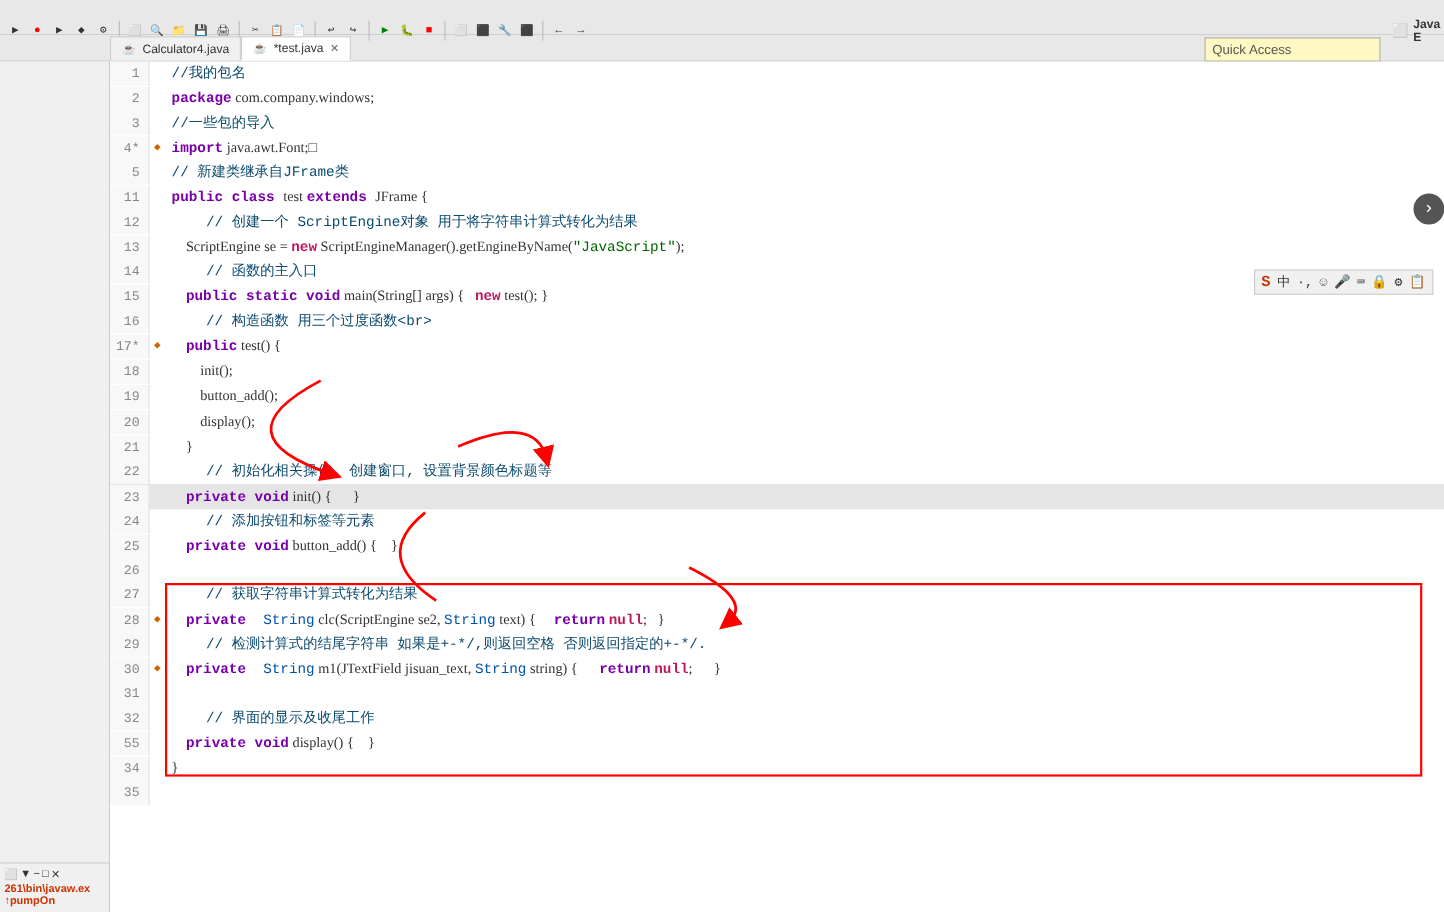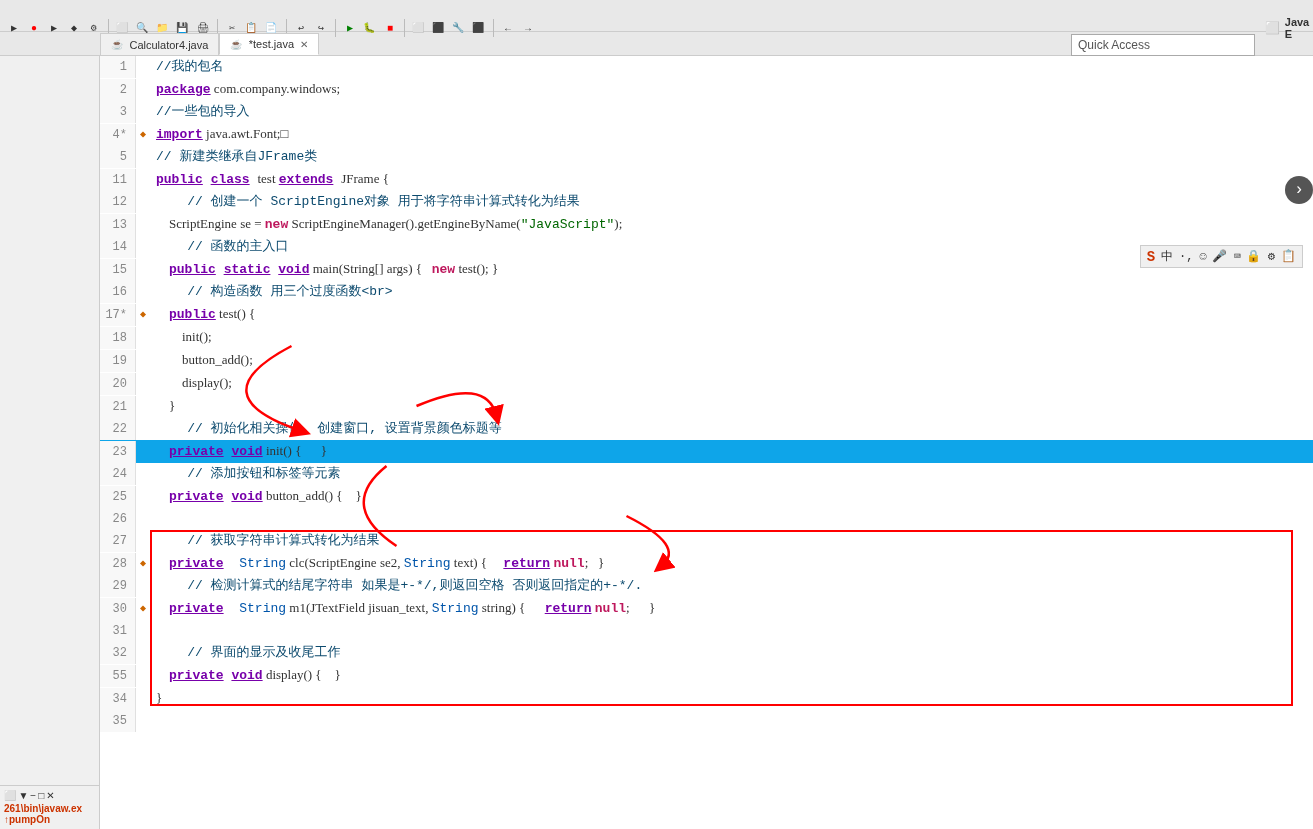--- a/index.html
+++ b/index.html
@@ -35,23 +35,23 @@
     }
     .toolbar-sep {
       width: 1px;
       height: 18px;
       background: #bbb;
       margin: 0 2px;
     }
     .quick-access-box {
       margin-left: auto;
       border: 1px solid #aaa;
-      background: #ffffff;
+      background: #fef9c3;
       height: 22px;
-      width: 184px;
+      width: 160px;
       display: flex;
       align-items: center;
       padding: 0 6px;
       font-family: Arial, sans-serif;
       font-size: 12px;
       color: #555;
       margin-top: 34px;
     }
     .toolbar-right {
       display: flex;
@@ -159,21 +159,21 @@
     }
     .code-line {
       display: flex;
       align-items: center;
       min-height: 22px;
       font-size: 13px;
       line-height: 22px;
       white-space: pre;
     }
     .code-line.highlighted {
-      background: #0ea5e9;
+      background: #e5e5e5;
     }
     .line-num {
       min-width: 36px;
       text-align: right;
       padding-right: 8px;
       color: #888;
       font-size: 12px;
       user-select: none;
       background: #f8f8f8;
       border-right: 1px solid #e0e0e0;
@@ -187,21 +187,21 @@
       font-size: 10px;
       color: #cc6600;
     }
     .line-content {
       padding-left: 6px;
       font-family: 'Courier New', Courier, monospace;
       font-size: 13px;
     }
 
     
-    .kw { color: #7700aa; font-weight: bold; text-decoration: underline; }
+    .kw { color: #7700aa; font-weight: bold; }
     .kw-blue { color: #be185d; font-weight: bold; }
     .comment { color: #0c4a6e; }
     .string { color: #006600; }
     .normal { color: #333; font-family: Liberation Serif, serif; }
     .type { color: #0055aa; }
 
     
     .red-box {
       position: absolute;
       border: 2px solid red;

